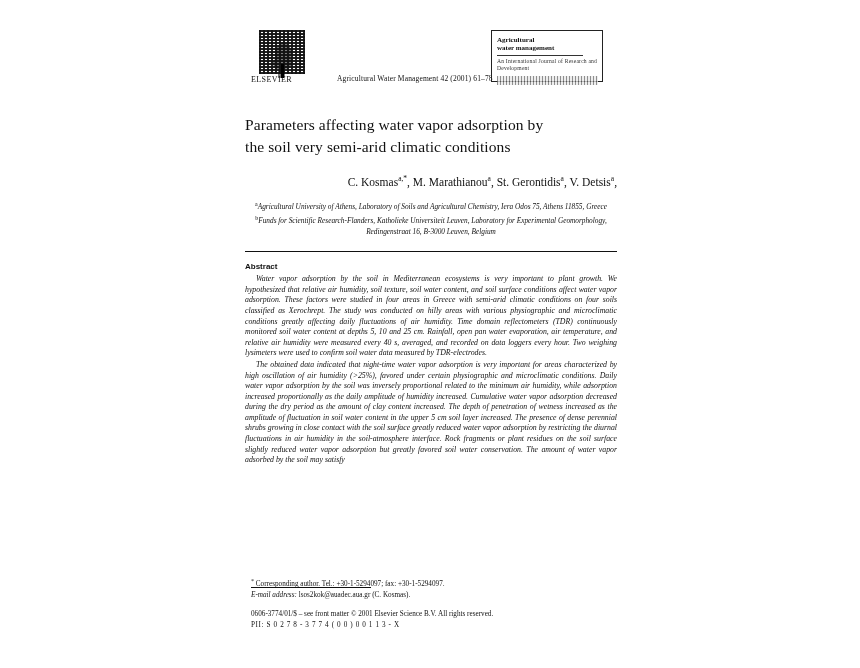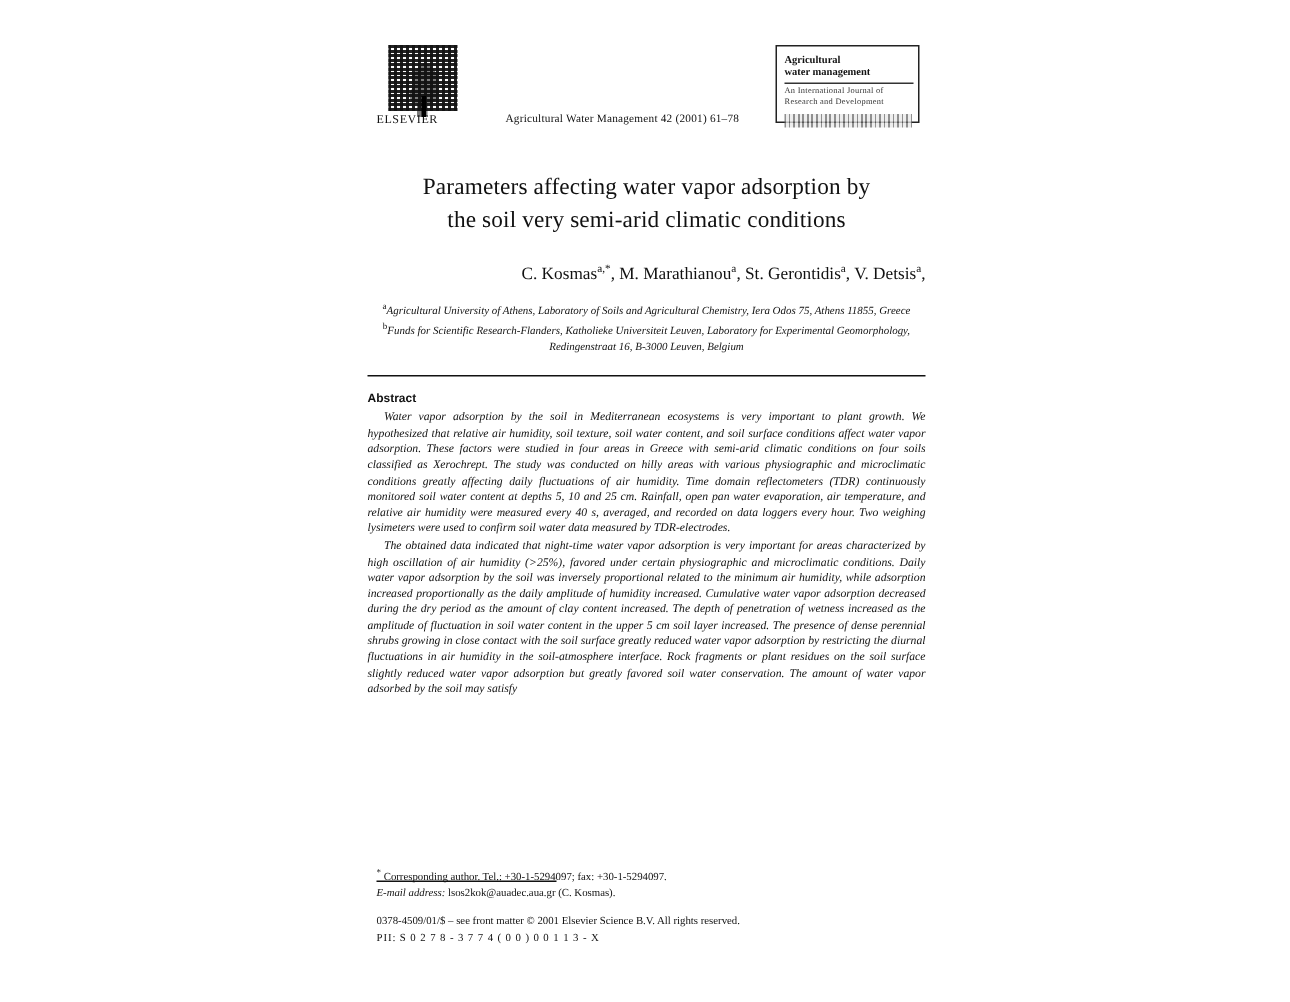--- a/index.html
+++ b/index.html
@@ -68,23 +68,23 @@
   .journal-line {
     position: absolute;
     left: 92px;
     top: 52px;
     font-size: 7.5px;
     letter-spacing: .15px;
     color: #111;
   }
   .jbox {
     position: absolute;
-    right: 4px;
+    right: 14px;
     top: 8px;
-    width: 96px;
+    width: 112px;
     height: 52px;
     border: 1px solid #222;
     box-sizing: border-box;
     padding: 5px 4px 0 5px;
   }
   .jbox .t1 {
     font-size: 7px;
     font-weight: bold;
     line-height: 8px;
     color: #111;
@@ -103,21 +103,20 @@
   .jbox .band {
     margin-top: 4px;
     height: 9px;
     background: repeating-linear-gradient(90deg, #6a6a6a 0 1px, #e8e8e8 1px 3px);
     opacity: .75;
   }
 
   
   .title {
     margin-top: 22px;
-    text-align: center;
     font-size: 15.5px;
     line-height: 22px;
     letter-spacing: .1px;
   }
   .authors {
     margin-top: 12px;
     text-align: right;
     font-size: 11.5px;
     line-height: 17px;
   }
@@ -236,18 +235,18 @@
       <p>The obtained data indicated that night-time water vapor adsorption is very important for areas characterized by high oscillation of air humidity (&gt;25%), favored under certain physiographic and microclimatic conditions. Daily water vapor adsorption by the soil was inversely proportional related to the minimum air humidity, while adsorption increased proportionally as the daily amplitude of humidity increased. Cumulative water vapor adsorption decreased during the dry period as the amount of clay content increased. The depth of penetration of wetness increased as the amplitude of fluctuation in soil water content in the upper 5 cm soil layer increased. The presence of dense perennial shrubs growing in close contact with the soil surface greatly reduced water vapor adsorption by restricting the diurnal fluctuations in air humidity in the soil-atmosphere interface. Rock fragments or plant residues on the soil surface slightly reduced water vapor adsorption but greatly favored soil water conservation. The amount of water vapor adsorbed by the soil may satisfy</p>
     </div>
 
     <div class="foot-rule"></div>
     <div class="footnotes">
       <div class="fn"><sup>*</sup> Corresponding author. Tel.: +30-1-5294097; fax: +30-1-5294097.</div>
       <div class="email">
         <span>E-mail address:</span>
         <span class="addr">lsos2kok@auadec.aua.gr (C. Kosmas).</span>
       </div>
-      <div class="copyline">0378-4509/01/$ – see front matter © 2001 Elsevier Science B.V. All rights reserved.</div>
+      <div class="copyline">0606-3774/01/$ – see front matter © 2001 Elsevier Science B.V. All rights reserved.</div>
       <div class="pii">PII: S 0 2 7 8 - 3 7 7 4 ( 0 0 ) 0 0 1 1 3 - X</div>
     </div>
 
   </div>
 </div>
 
 </body></html>

